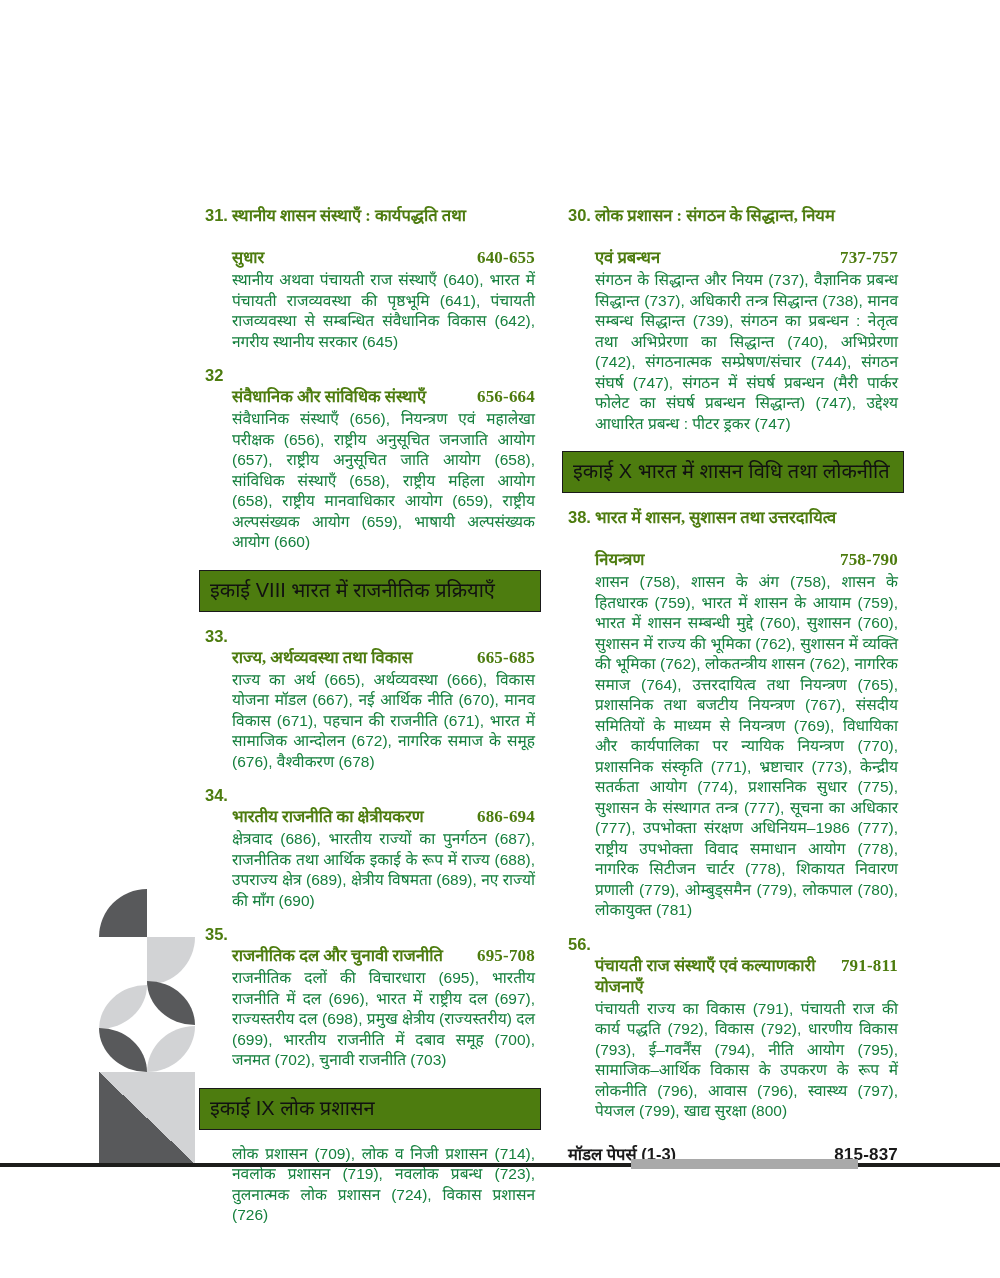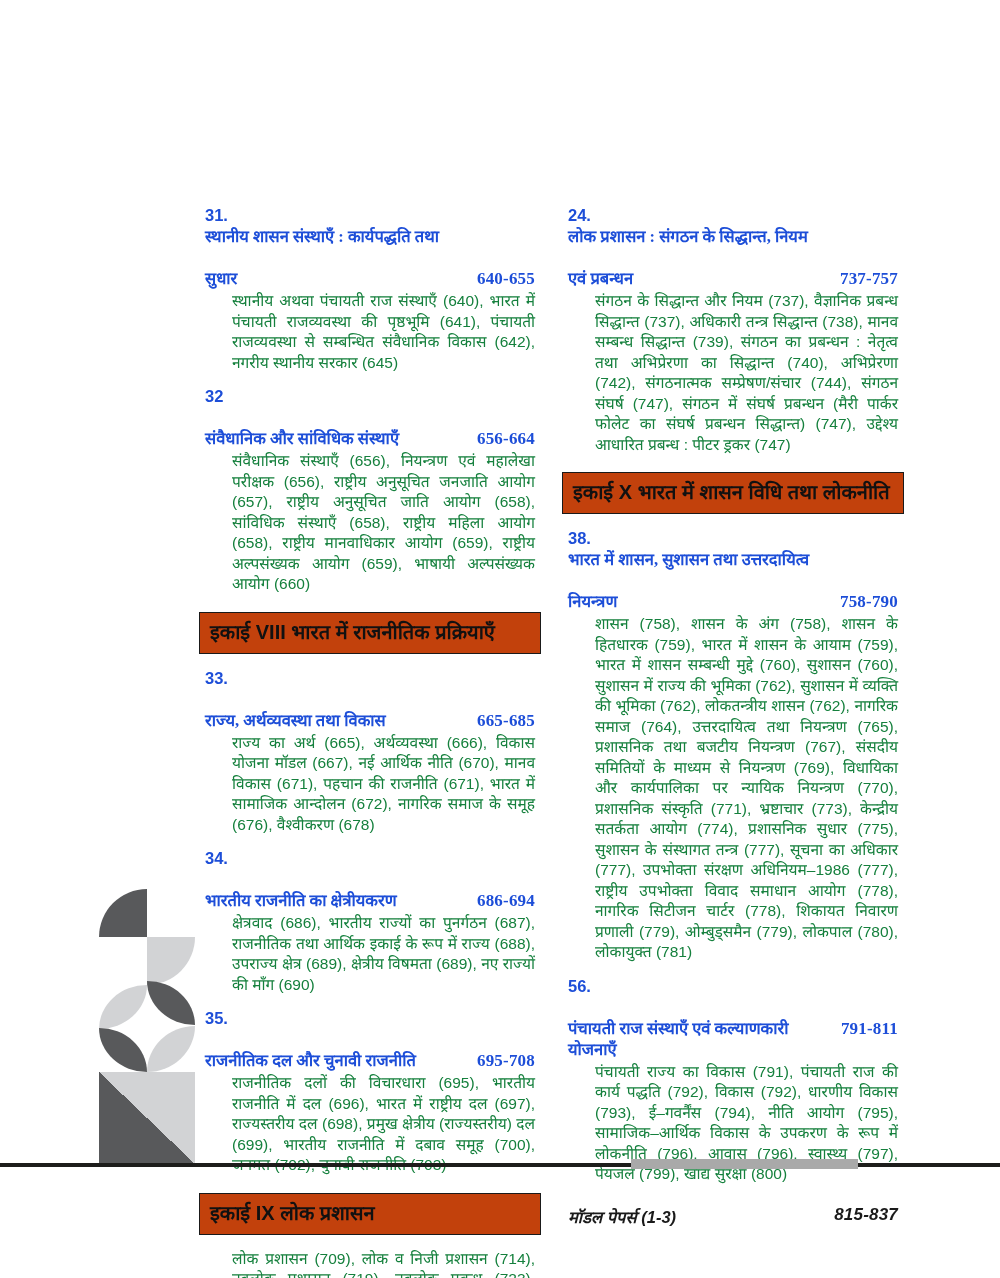--- a/index.html
+++ b/index.html
@@ -13,45 +13,45 @@
   }
   .page{position:absolute;inset:0;}
 
   
   .col{position:absolute;top:205px;width:330px;}
   .col-left{left:205px;}
   .col-right{left:568px;}
 
   
   .entry{margin-bottom:13px;}
-  .entry-head{display:flex;font-weight:700;font-size:16.5px;line-height:21px;color:#1d4ed8;flex-direction:column;}
+  .entry-head{display:flex;font-weight:700;font-size:16.5px;line-height:21px;color:#4d7c0f;}
   .num{width:27px;flex-shrink:0;}
   .head-text{flex:1;min-width:0;font-family:Liberation Serif, serif;}
   .title-last{display:flex;justify-content:space-between;align-items:baseline;margin-top:21px;}
   .title-text{padding-right:6px;}
   .pages{white-space:nowrap;font-weight:700;font-size:17px;letter-spacing:0.2px;}
   .entry-body{
     margin-left:27px;margin-top:2px;
     font-size:15.5px;line-height:20.5px;
     text-align:justify;color:#15803d;
   }
 
   
   .unit-box{
     border:1.5px solid #1a1a1a;
     margin:17px -6px 14px -6px;
     padding:6px 10px 8px 10px;
-    font-size:20px;font-weight:700;line-height:26px;color:#111;
-    background:#c2410c;
+    font-size:20px;font-weight:400;line-height:26px;color:#111;
+    background:#4d7c0f;
   }
 
   
   .model-row{
-    display:flex;justify-content:space-between;align-items:flex-start;
-    font-weight:700;font-size:16.5px;margin-top:20px;font-style:italic;
+    display:flex;justify-content:space-between;align-items:flex-end;
+    font-weight:700;font-size:16.5px;margin-top:20px;
   }
 
   
   :root{
     --deco-dark:#58595b;
     --deco-light:#d2d3d5;
     --rule:#1d1d1b;
     --bar:#a9a9a9;
   }
   .deco{position:absolute;left:0;top:0;width:0;height:0;}
@@ -135,21 +135,21 @@
         <div class="entry-body">राजनीतिक दलों की विचारधारा (695), भारतीय राजनीति में दल (696), भारत में राष्ट्रीय दल (697), राज्यस्तरीय दल (698), प्रमुख क्षेत्रीय (राज्यस्तरीय) दल (699), भारतीय राजनीति में दबाव समूह (700), जनमत (702), चुनावी राजनीति (703)</div>
       </div>
       <div class="unit-box">इकाई IX लोक प्रशासन</div>
       <div class="entry">
         <div class="entry-body">लोक प्रशासन (709), लोक व निजी प्रशासन (714), नवलोक प्रशासन (719), नवलोक प्रबन्ध (723), तुलनात्मक लोक प्रशासन (724), विकास प्रशासन (726)</div>
       </div>
     </div>
   <div class="col col-right">
       <div class="entry">
         <div class="entry-head">
-          <span class="num">24.</span>
+          <span class="num">30.</span>
           <div class="head-text">
             <div class="title-pre">लोक प्रशासन : संगठन के सिद्धान्त, नियम</div>
             <div class="title-last">
               <span class="title-text">एवं प्रबन्धन</span>
               <span class="pages">737-757</span>
             </div>
           </div>
         </div>
         <div class="entry-body">संगठन के सिद्धान्त और नियम (737), वैज्ञानिक प्रबन्ध सिद्धान्त (737), अधिकारी तन्त्र सिद्धान्त (738), मानव सम्बन्ध सिद्धान्त (739), संगठन का प्रबन्धन : नेतृत्व तथा अभिप्रेरणा का सिद्धान्त (740), अभिप्रेरणा (742), संगठनात्मक सम्प्रेषण/संचार (744), संगठन संघर्ष (747), संगठन में संघर्ष प्रबन्धन (मैरी पार्कर फोलेट का संघर्ष प्रबन्धन सिद्धान्त) (747), उद्देश्य आधारित प्रबन्ध : पीटर ड्रकर (747)</div>
       </div>

